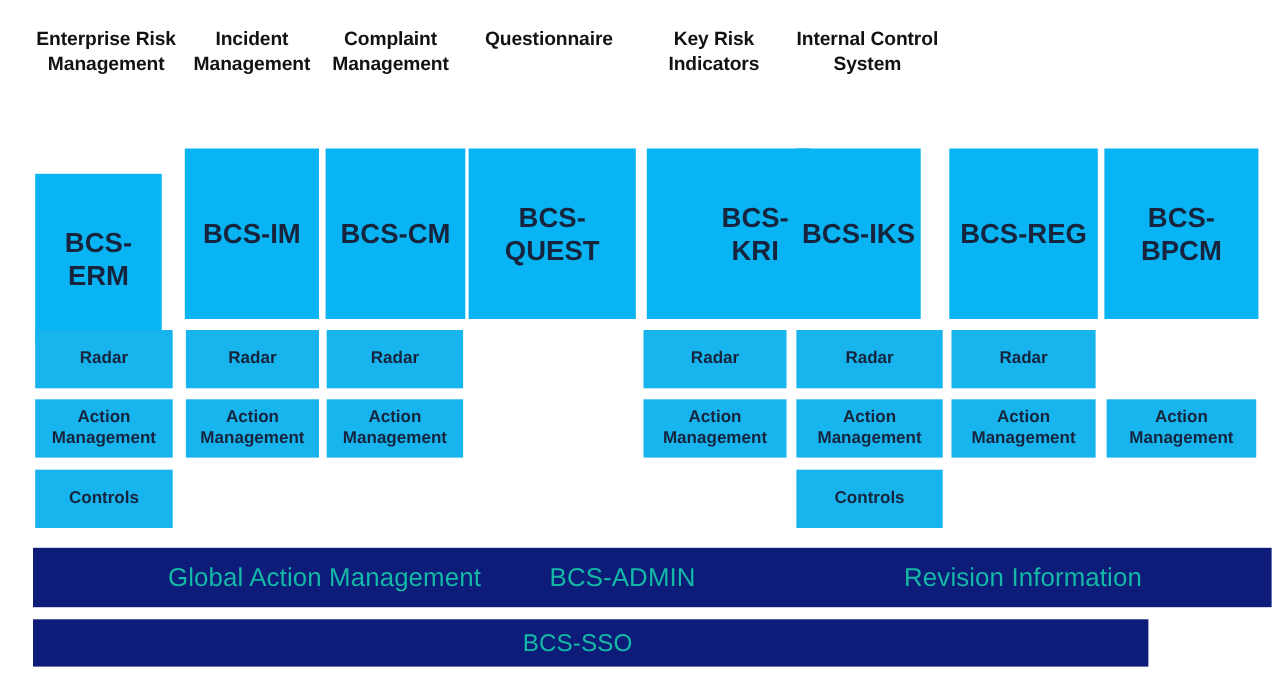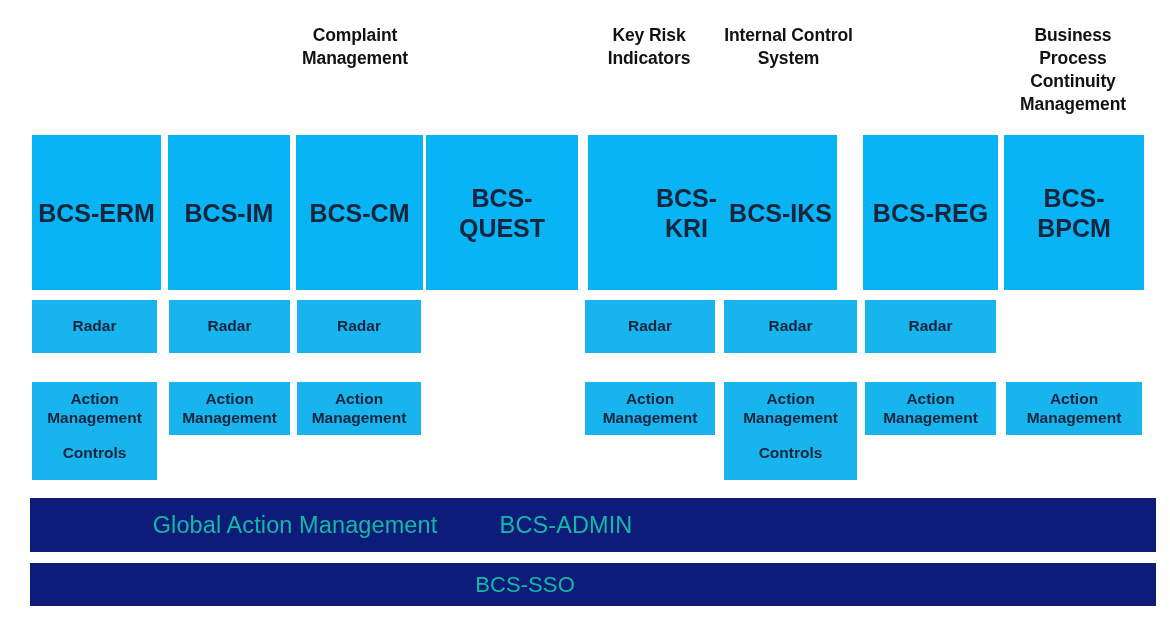--- a/index.html
+++ b/index.html
@@ -65,21 +65,21 @@
     font-weight: 700;
     background: #08b4f3;
   }
   .box.sub {
     height: 53px;
     font-size: 15.5px;
     font-weight: 700;
     background: #17b4ee;
   }
   .box.radar   { top: 165px; }
-  .box.action  { top: 228px; margin-top: 19px; }
+  .box.action  { top: 228px; }
   .box.controls{ top: 292px; }
 
   .box-label {
     display: block;
     padding: 0 4px;
   }
 
   
   .navy-bar {
     position: absolute;
@@ -89,21 +89,21 @@
   }
   #bar-services {
     left: 30px;
     top: 498px;
     width: 1126px;
     height: 54px;
   }
   #bar-sso {
     left: 30px;
     top: 563px;
-    width: 1126px;
+    width: 1014px;
     height: 43px;
   }
   .bar-inner {
     position: relative;
     width: 100%;
     height: 100%;
   }
   .bar-item {
     position: absolute;
     top: 50%;
@@ -113,29 +113,31 @@
     letter-spacing: 0.1px;
   }
   #bar-sso .bar-item { font-size: 22px; }
 </style>
 </head>
 <body>
 
 <div id="diagram">
 
   <div class="header-row">
+      <div class="col-header" style="left: 32px; width: 129px;">Enterprise Risk Management</div>
+      <div class="col-header" style="left: 168px; width: 122px;">Incident Management</div>
       <div class="col-header" style="left: 290px; width: 130px;">Complaint Management</div>
+      <div class="col-header" style="left: 420px; width: 158px;">Questionnaire</div>
       <div class="col-header" style="left: 716px; width: 145px;">Internal Control System</div>
       <div class="col-header" style="left: 583px; width: 132px;">Key Risk Indicators</div>
-      <div class="col-header" style="left: 1000px; width: 146px;">Business Process Continuity Management</div>
     </div>
 
   <div id="columns-container">
       <div class="module-col" style="left: 32px; width: 129px;">
-        <div class="box main" style="width: 129px;">
+        <div class="box main" style="width: 115px; margin-top: 23px;">
           <span class="box-label">BCS-ERM</span>
         </div>
         <div class="box sub radar" style="top: 165px; left: 0px; width: 125px;">
           <span class="box-label">Radar</span>
         </div>
         <div class="box sub action" style="top: 228px; left: 0px; width: 125px;">
           <span class="box-label">Action Management</span>
         </div>
         <div class="box sub controls" style="top: 292px; left: 0px; width: 125px;">
           <span class="box-label">Controls</span>
@@ -211,20 +213,21 @@
         <div class="box sub action" style="top: 228px; left: 2px; width: 136px;">
           <span class="box-label">Action Management</span>
         </div>
       </div>
     </div>
 
   <div class="navy-bar" id="bar-services">
     <div class="bar-inner" id="bar-services-inner">
         <div class="bar-item" style="left: 265px;">Global Action Management</div>
         <div class="bar-item" style="left: 536px;">BCS-ADMIN</div>
+        <div class="bar-item" style="left: 900px;">Revision Information</div>
       </div>
   </div>
 
   <div class="navy-bar" id="bar-sso">
     <div class="bar-inner" id="bar-sso-inner">
         <div class="bar-item" style="left: 495px;">BCS-SSO</div>
       </div>
   </div>
 
 </div>

